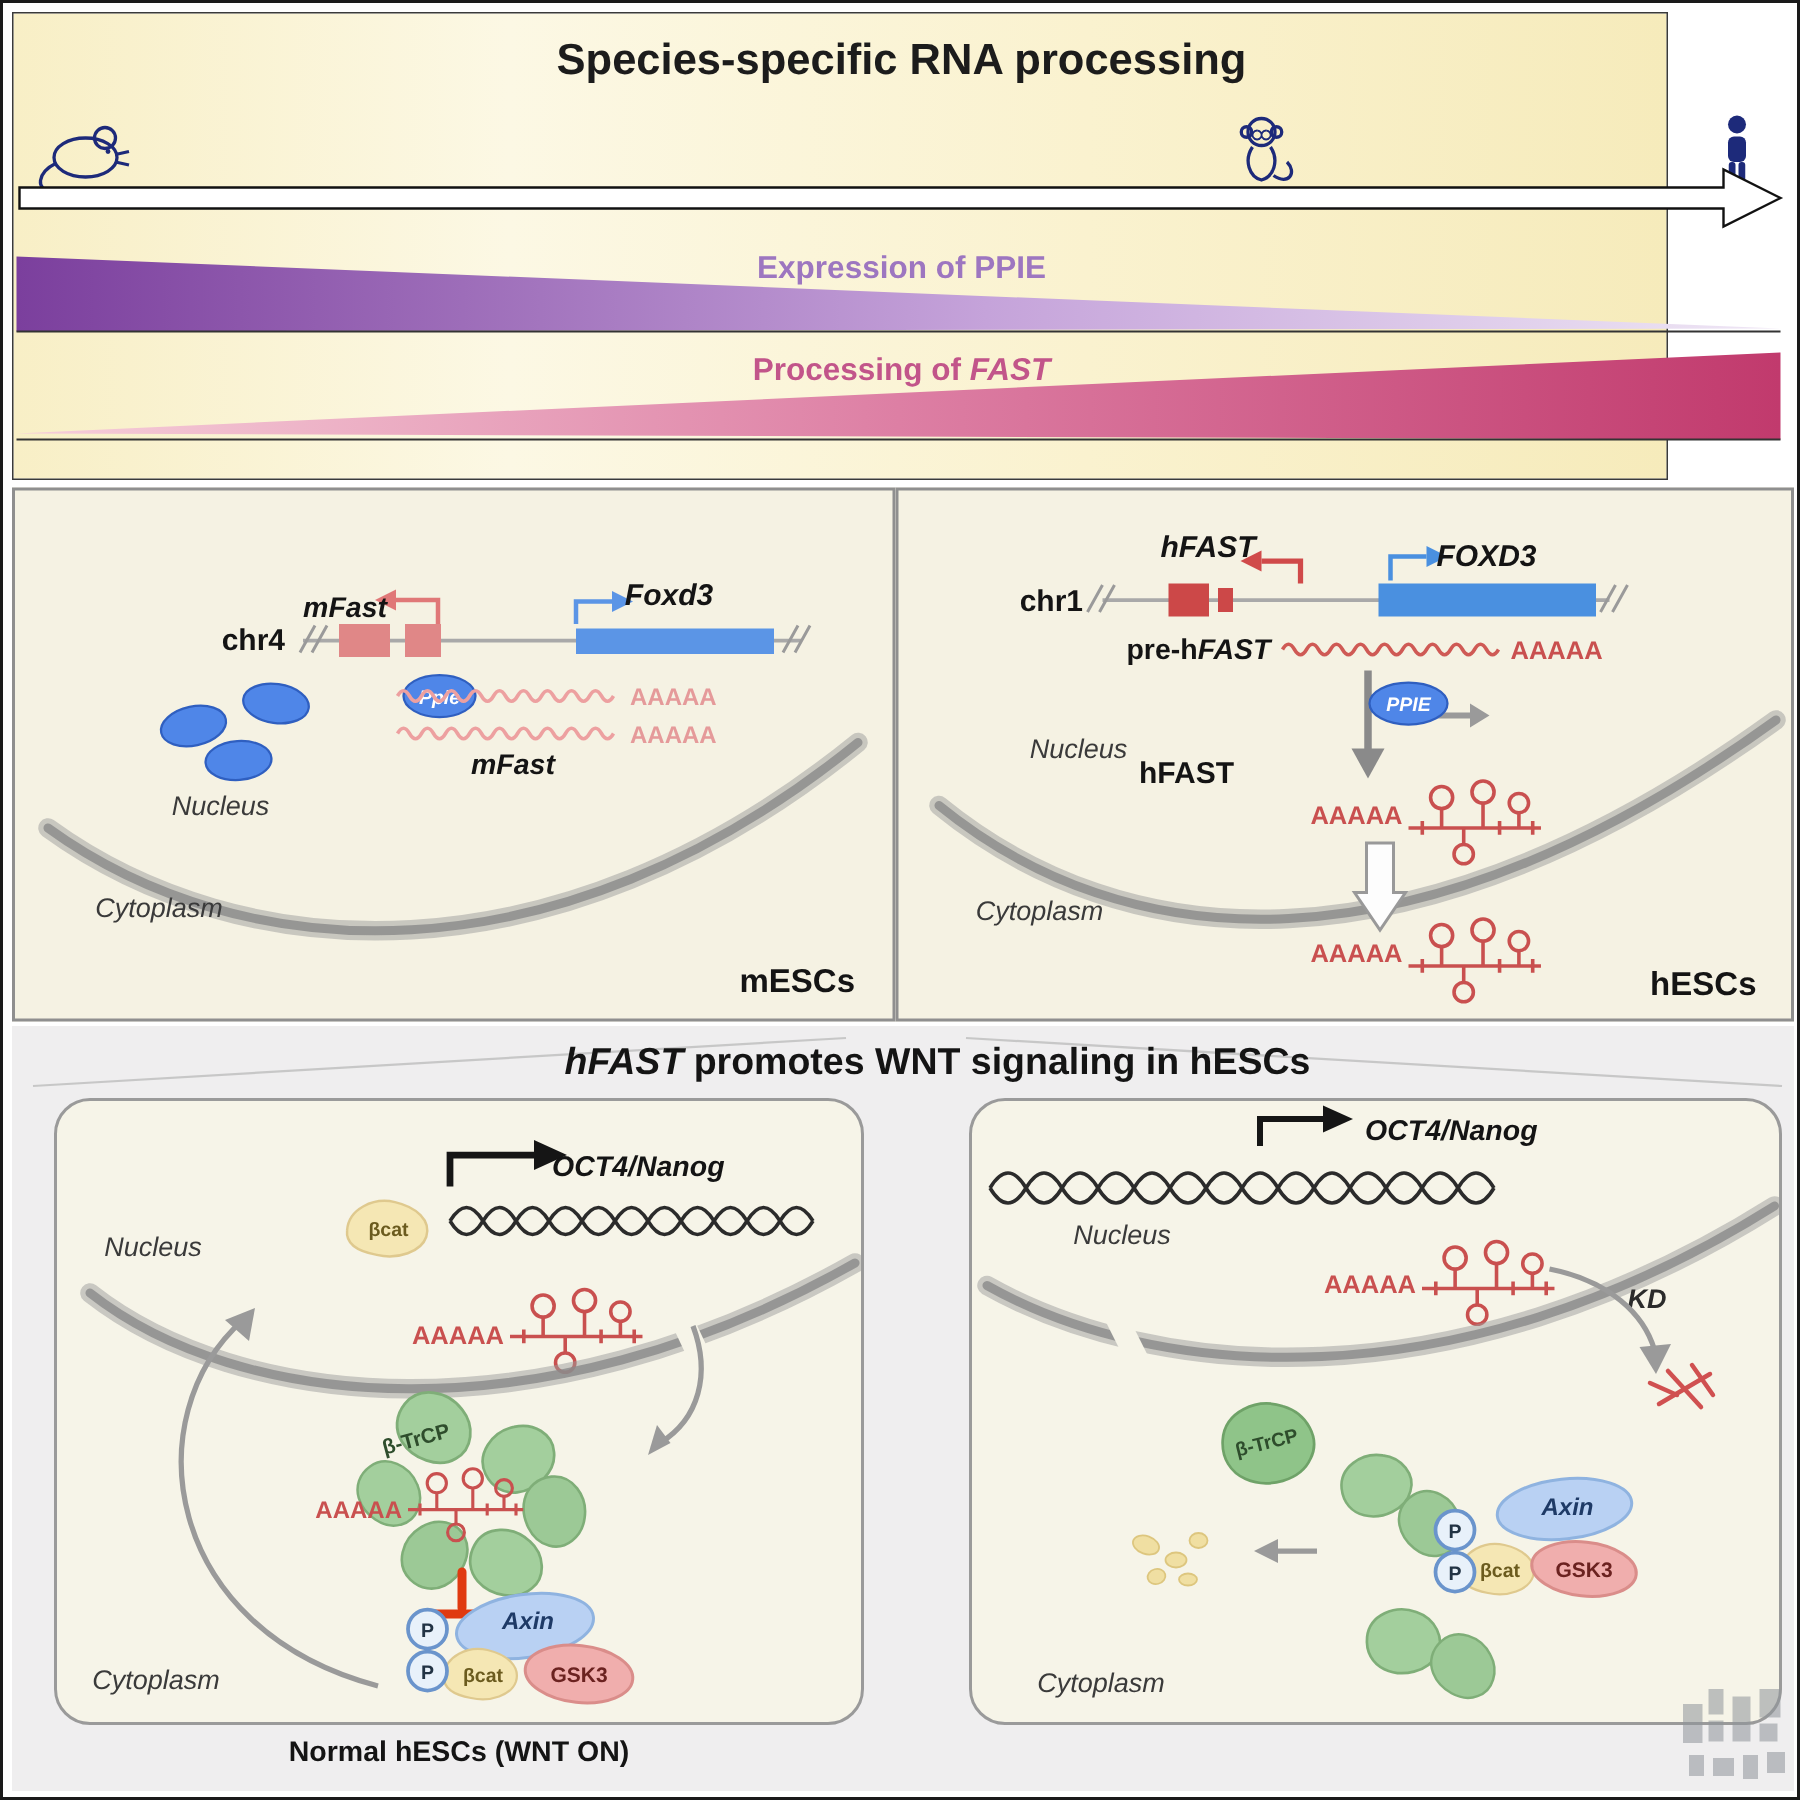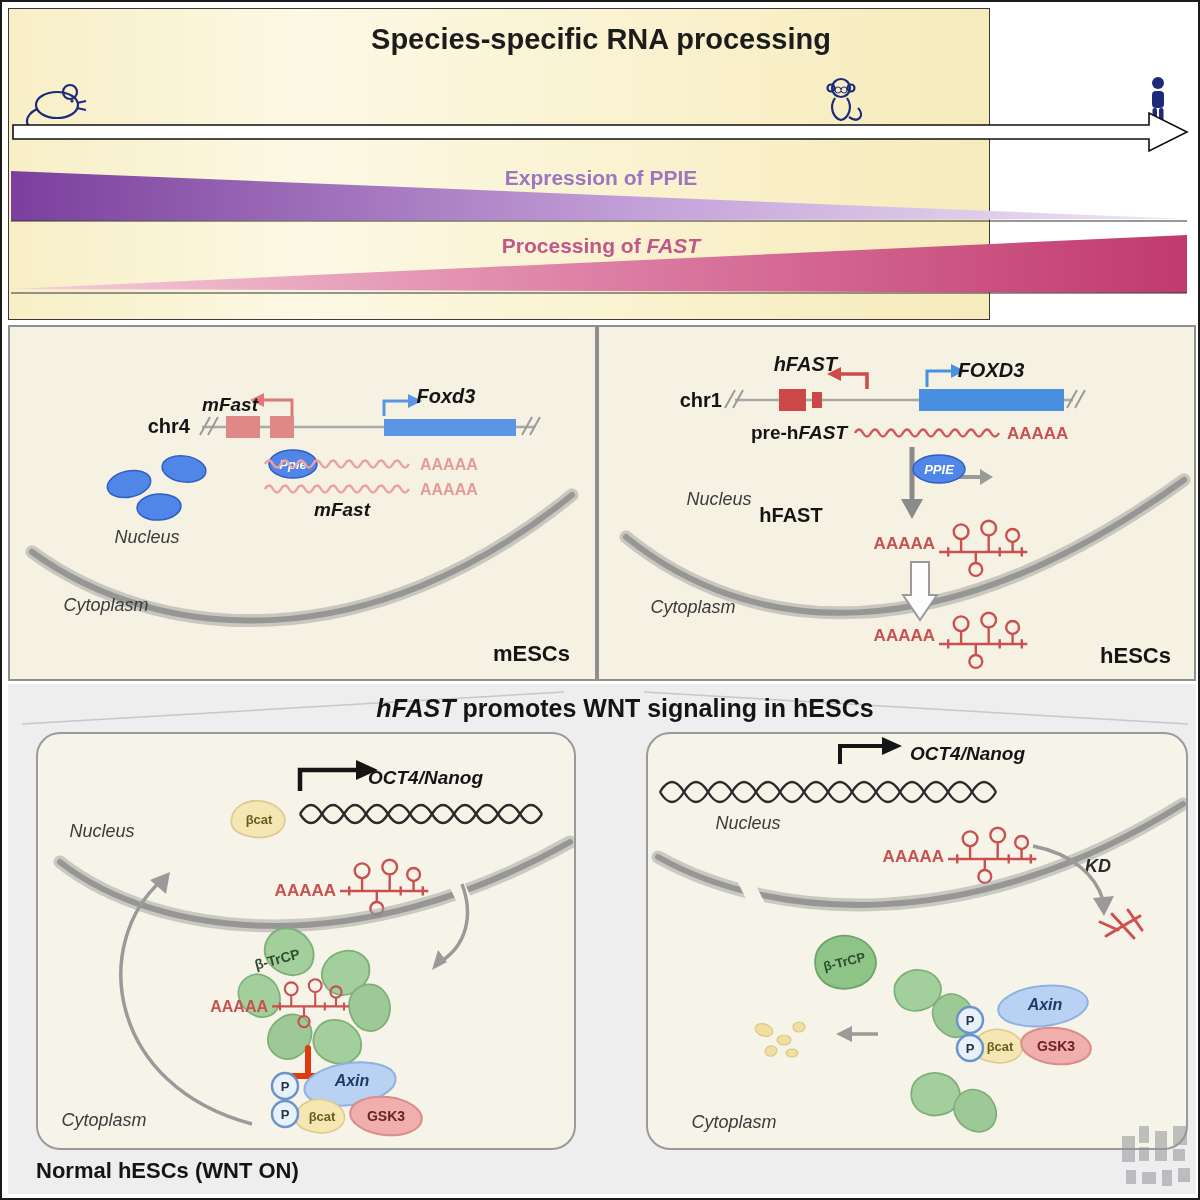--- a/index.html
+++ b/index.html
@@ -1,31 +1,31 @@
 <!DOCTYPE html>
 <html><head>
 <meta charset="utf-8">
 <style>
   html,body{margin:0;padding:0;background:#ffffff;}
   .figure{position:relative;width:1200px;height:1200px;background:#fff;border:2px solid #1a1a1a;
           box-sizing:border-box;font-family:"Liberation Sans",sans-serif;overflow:hidden;}
-  .top-panel{position:absolute;left:6px;top:6px;width:982px;height:312px;box-sizing:border-box;
+  .top-panel{position:absolute;left:6px;top:6px;width:1104px;height:312px;box-sizing:border-box;
           border:1.5px solid #3a3a3a;
           background:linear-gradient(90deg,#f8efc6 0%,#fcf8e4 30%,#faf2cf 65%,#f6ebbb 100%);}
   .panel{position:absolute;box-sizing:border-box;background:#f5f2e3;border:2px solid #8f8f8f;}
   .panel.mesc{left:6px;top:323px;width:589px;height:356px;}
   .panel.hesc{left:595px;top:323px;width:599px;height:356px;}
   .bottom{position:absolute;left:6px;top:682px;width:1188px;height:510px;background:#efeeef;}
   .bottom-title{position:absolute;top:10px;left:0;width:100%;text-align:center;
           font-size:25px;font-weight:bold;color:#141414;margin-left:23px;}
   .bottom-title .it{font-style:italic;}
   .subpanel{position:absolute;background:#f6f4e8;border:2px solid #9a9a9a;border-radius:24px;box-sizing:border-box;}
   .sub-left{left:28px;top:48px;width:540px;height:418px;}
   .sub-right{left:638px;top:48px;width:542px;height:418px;}
-  .caption{position:absolute;top:474px;text-align:left;font-size:22px;font-weight:bold;color:#141414;}
+  .caption{position:absolute;top:474px;text-align:center;font-size:19px;font-weight:bold;color:#141414;}
   .caption.left{left:28px;width:540px;}
   .caption.right{left:638px;width:542px;}
   .caption .it{font-style:italic;}
   .watermark{position:absolute;left:1120px;top:1124px;width:70px;height:70px;opacity:.55;z-index:6;}
   svg{position:absolute;left:0;top:0;}
   svg text{font-family:"Liberation Sans",sans-serif;}
   .tb{font-weight:bold;}
   .ti{font-style:italic;}
   .tbi{font-weight:bold;font-style:italic;}
   .mem1{stroke:#9b9b9b;stroke-width:13;opacity:.5;fill:none;stroke-linecap:round;}

